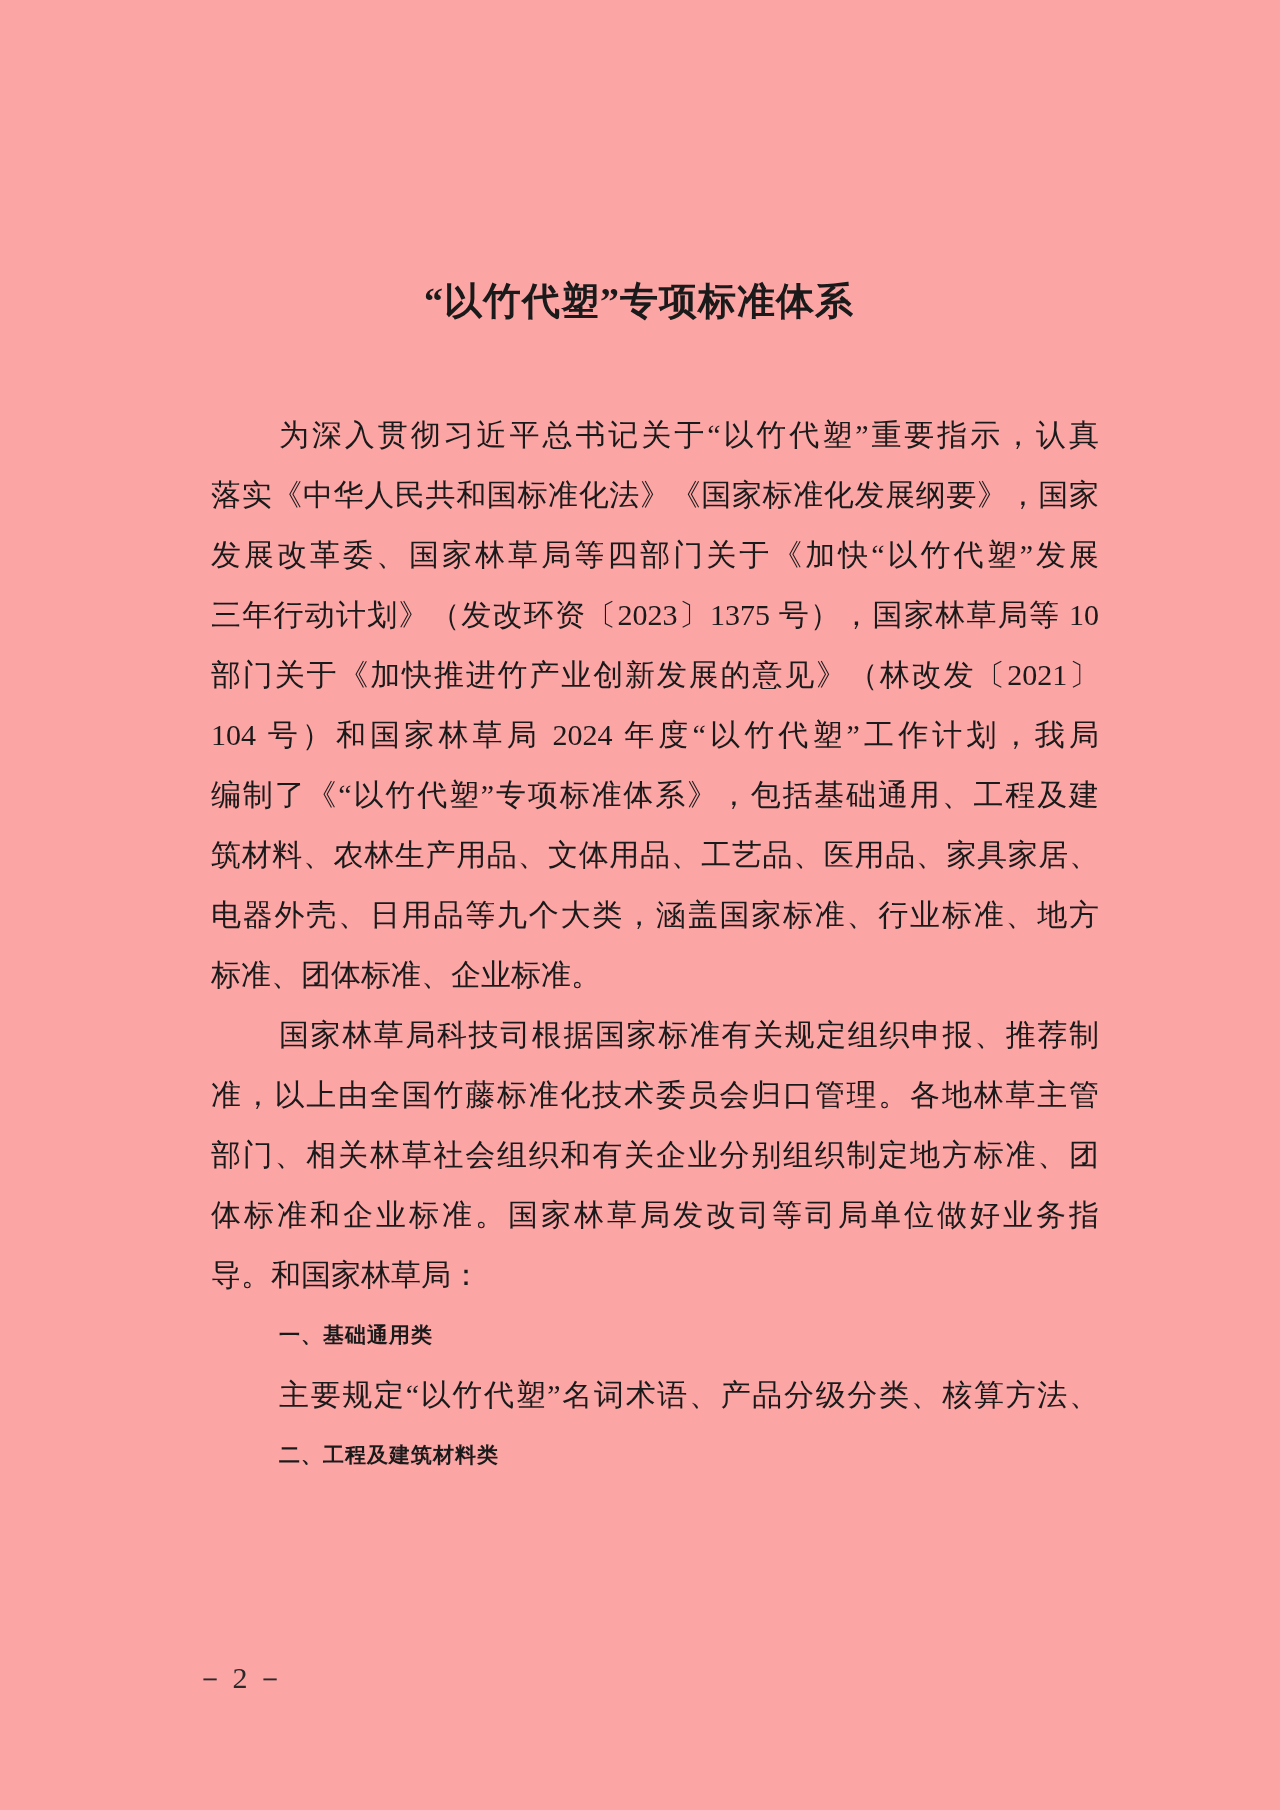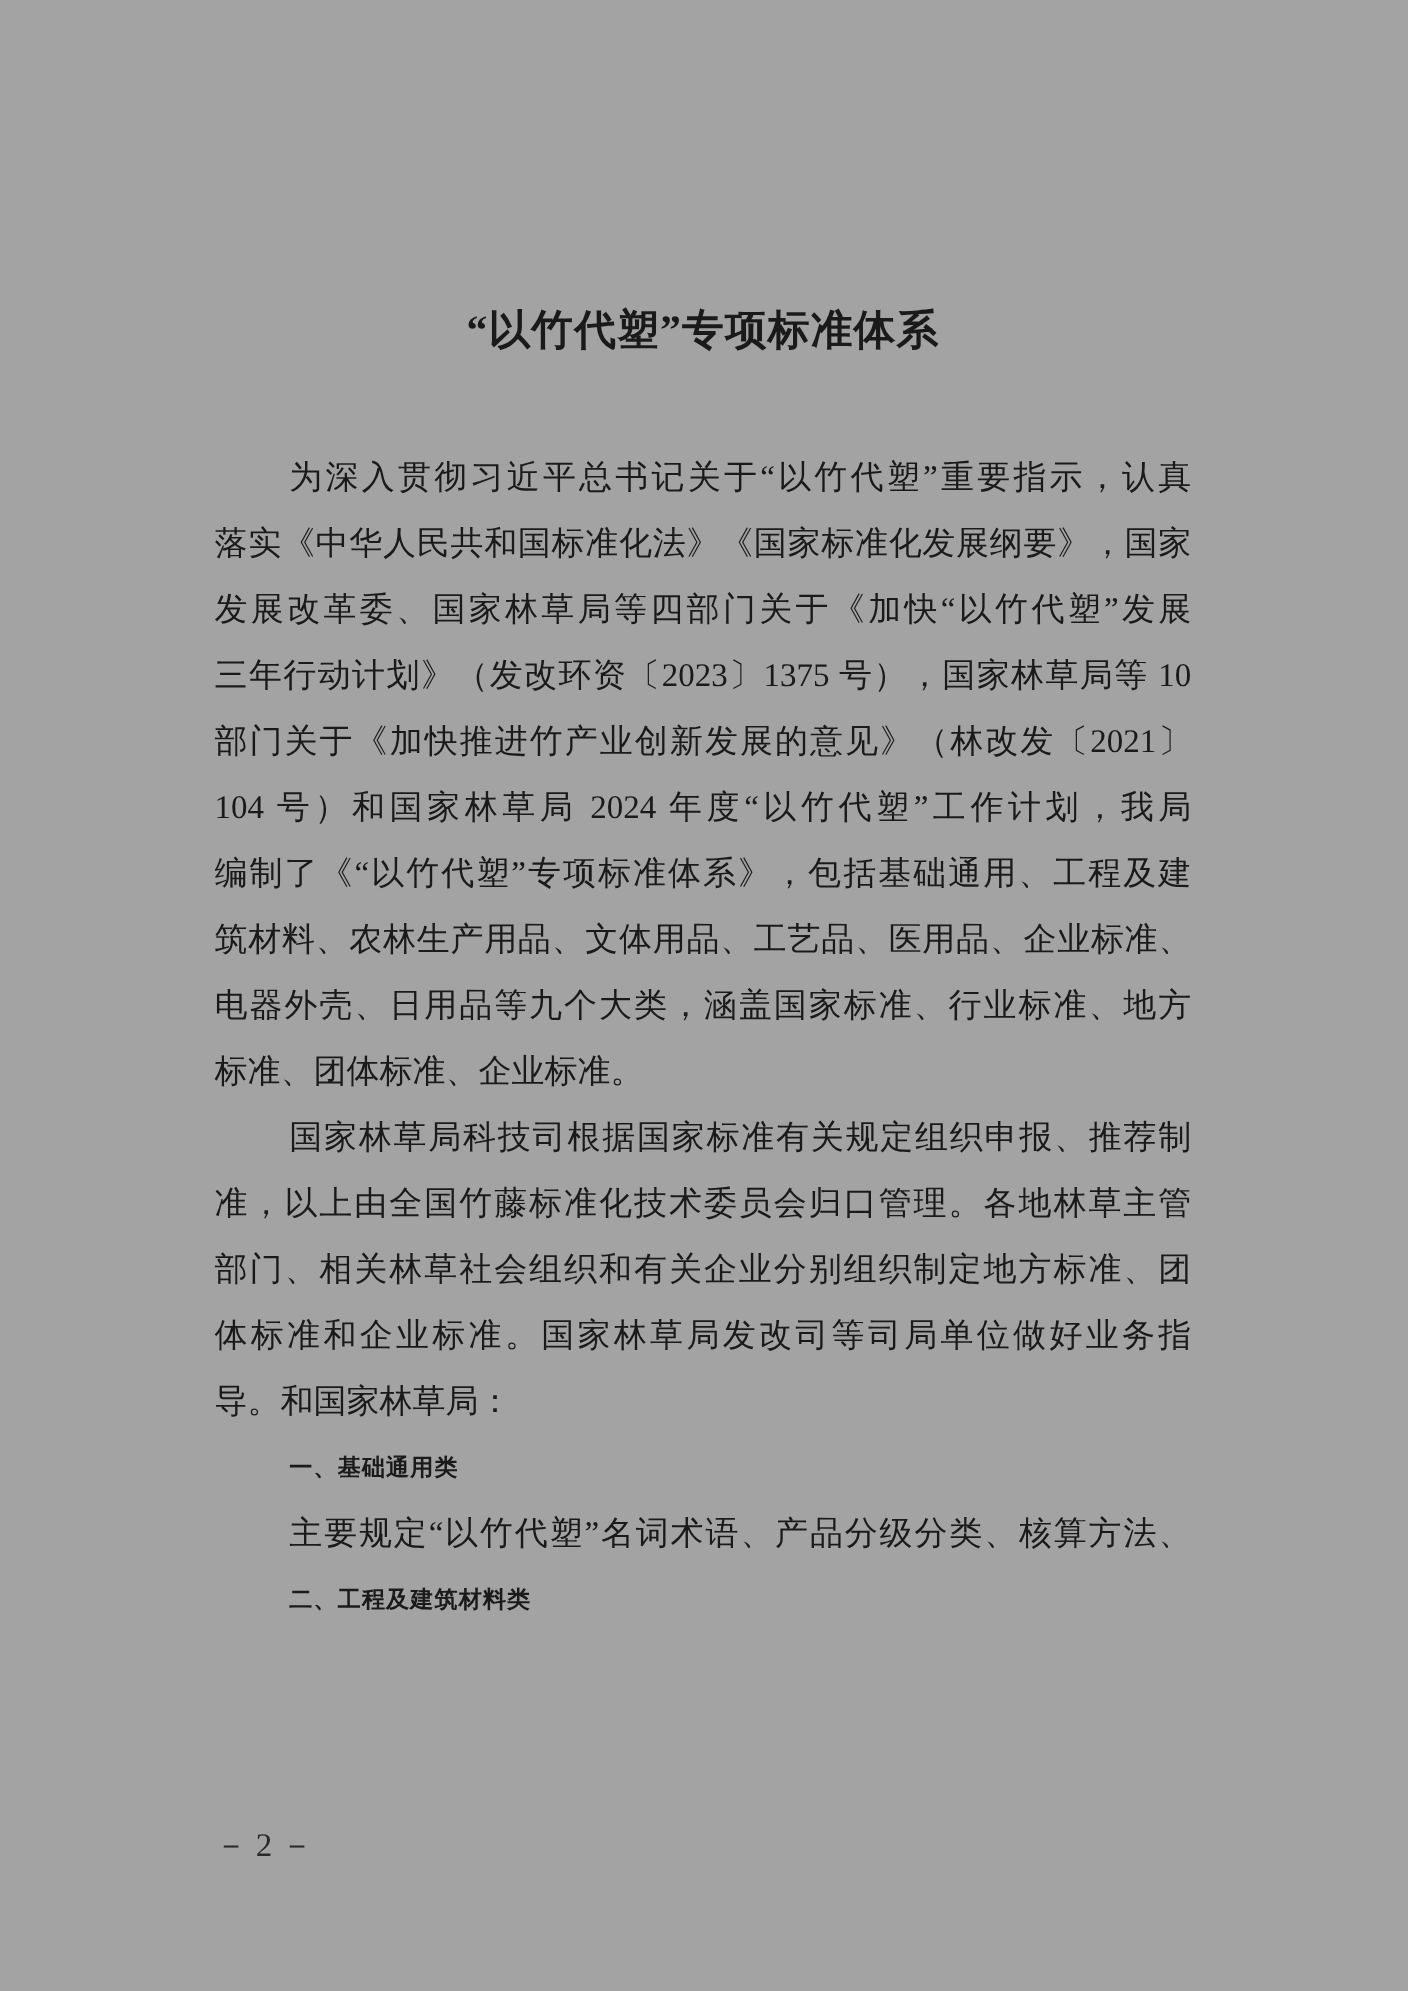--- a/index.html
+++ b/index.html
@@ -1,41 +1,41 @@
 <!DOCTYPE html>
 <html><head>
 <meta charset="utf-8">
 <style>
   html, body { margin: 0; padding: 0; background: #e8e8e8; }
   .page {
     position: relative;
     width: 1280px;
     height: 1810px;
-    background: #a3a3a3;
+    background: #fca5a5;
     margin: 0 auto;
     overflow: hidden;
     font-family: "Liberation Serif", "DejaVu Serif", serif;
     color: #1a1a1a;
   }
   .doc-title {
     position: absolute;
     left: 195px;
     top: 268px;
     width: 888px;
     height: 66px;
     line-height: 66px;
     text-align: center;
     font-size: 38px;
     font-weight: 700;
     letter-spacing: 1px;
     white-space: nowrap;
   }
   .body-col {
     position: absolute;
-    left: 195px;
+    left: 211px;
     top: 405px;
     width: 888px;
   }
   .line {
     height: 60px;
     line-height: 60px;
     font-size: 30px;
     overflow: hidden;
   }
   .line.fill {
@@ -69,21 +69,21 @@
   <div class="doc-title">“以竹代塑”专项标准体系</div>
 
   <div class="body-col">
     <div class="line fill indent">为深入贯彻习近平总书记关于“以竹代塑”重要指示，认真</div>
     <div class="line fill">落实《中华人民共和国标准化法》《国家标准化发展纲要》，国家</div>
     <div class="line fill">发展改革委、国家林草局等四部门关于《加快“以竹代塑”发展</div>
     <div class="line fill">三年行动计划》（发改环资〔2023〕1375 号），国家林草局等 10</div>
     <div class="line fill">部门关于《加快推进竹产业创新发展的意见》（林改发〔2021〕</div>
     <div class="line fill">104 号）和国家林草局 2024 年度“以竹代塑”工作计划，我局</div>
     <div class="line fill">编制了《“以竹代塑”专项标准体系》，包括基础通用、工程及建</div>
-    <div class="line fill">筑材料、农林生产用品、文体用品、工艺品、医用品、企业标准、</div>
+    <div class="line fill">筑材料、农林生产用品、文体用品、工艺品、医用品、家具家居、</div>
     <div class="line fill">电器外壳、日用品等九个大类，涵盖国家标准、行业标准、地方</div>
     <div class="line">标准、团体标准、企业标准。</div>
     <div class="line fill indent">国家林草局科技司根据国家标准有关规定组织申报、推荐制</div>
     <div class="line fill">准，以上由全国竹藤标准化技术委员会归口管理。各地林草主管</div>
     <div class="line fill">部门、相关林草社会组织和有关企业分别组织制定地方标准、团</div>
     <div class="line fill">体标准和企业标准。国家林草局发改司等司局单位做好业务指</div>
     <div class="line">导。和国家林草局：</div>
     <div class="line heading indent">一、基础通用类</div>
     <div class="line fill indent">主要规定“以竹代塑”名词术语、产品分级分类、核算方法、</div>
     <div class="line heading indent">二、工程及建筑材料类</div>

